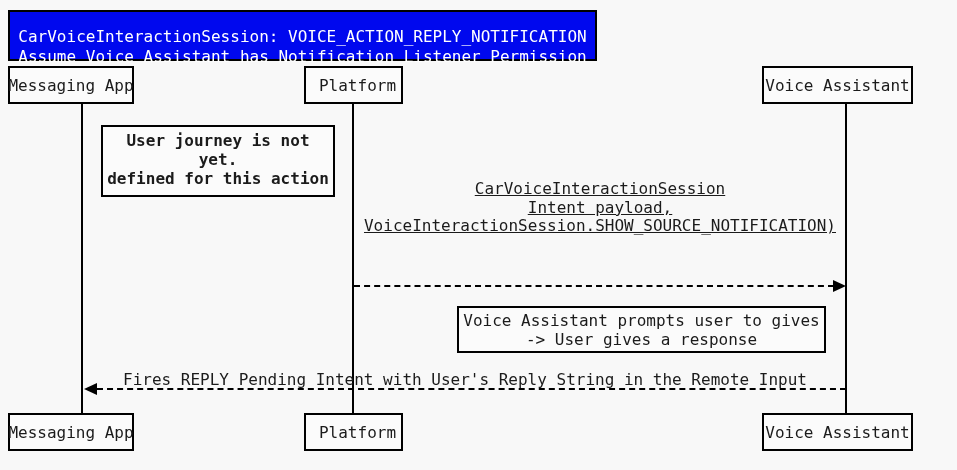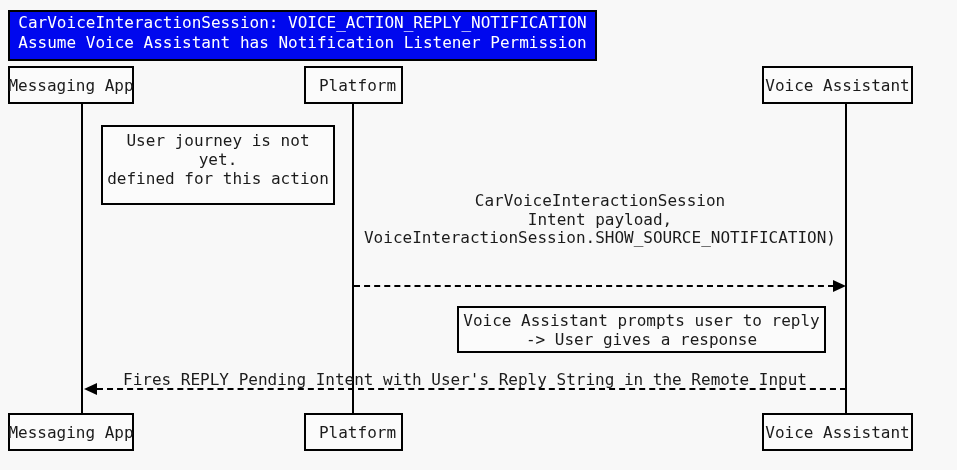--- a/index.html
+++ b/index.html
@@ -21,21 +21,21 @@
   .titlebox {
     position: absolute;
     left: 8px; top: 10px;
     width: 589px; height: 51px;
     box-sizing: border-box;
     background: #0008EE;
     border: 2px solid #000;
     color: #fff;
     text-align: center;
     line-height: 20px;
-    padding-top: 1px;
+    padding-top: 15px;
   }
   .pbox {
     position: absolute;
     height: 38px;
     box-sizing: border-box;
     border: 2px solid #000;
     background: #FBFBFB;
     display: flex;
     align-items: center;
     justify-content: center;
@@ -49,28 +49,28 @@
     background: #000;
   }
   .note {
     position: absolute;
     box-sizing: border-box;
     border: 2px solid #000;
     background: #FBFBFB;
     text-align: center;
     line-height: 19px;
   }
-  .note-1 { left: 101px; top: 125px; width: 234px; height: 80px; padding-top: 4px; }
+  .note-1 { left: 101px; top: 125px; width: 234px; height: 72px; padding-top: 4px; font-weight: bold; }
   .note-2 { left: 457px; top: 306px; width: 369px; height: 47px; padding-top: 3px; }
   .msgtext {
     position: absolute;
     text-align: center;
     white-space: nowrap;
   }
-  .msg-1 { left: 353px; top: 192px; width: 494px; line-height: 18.5px; }
+  .msg-1 { left: 353px; top: 180px; width: 494px; line-height: 18.5px; text-decoration: underline; }
   .msg-2 { left: 84px;  top: 370px; width: 762px; line-height: 19px; text-align: center; }
   .dashline {
     position: absolute;
     height: 0;
     border-top: 2px dashed #000;
   }
   .dash-1 { left: 354px; top: 285px; width: 480px; }
   .dash-2 { left: 97px;  top: 388px; width: 749px; }
   .arrowhead {
     position: absolute;
@@ -122,21 +122,21 @@
 
   <div class="msgtext msg-1">
     <div>CarVoiceInteractionSession</div>
     <div>Intent payload,</div>
     <div>VoiceInteractionSession.SHOW_SOURCE_NOTIFICATION)</div>
   </div>
   <div class="dashline dash-1"></div>
   <div class="arrowhead head-right"></div>
 
   <div class="note note-2">
-    <div>Voice Assistant prompts user to reply</div>
+    <div>Voice Assistant prompts user to gives</div>
     <div>-&gt; User gives a response</div>
   </div>
 
   <div class="msgtext msg-2">
     <div>Fires REPLY Pending Intent with User's Reply String in the Remote Input</div>
   </div>
   <div class="dashline dash-2"></div>
   <div class="arrowhead head-left"></div>
 
   <div class="pbox row-bottom pos-msgapp">

